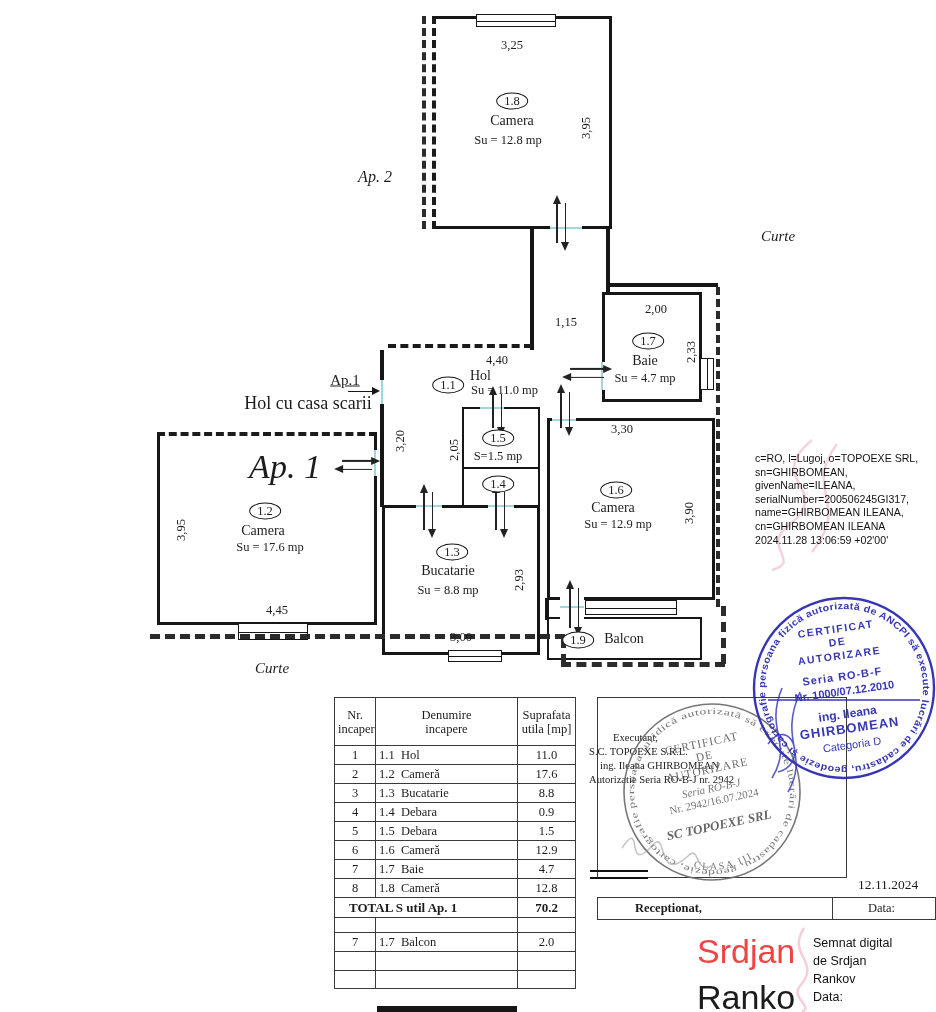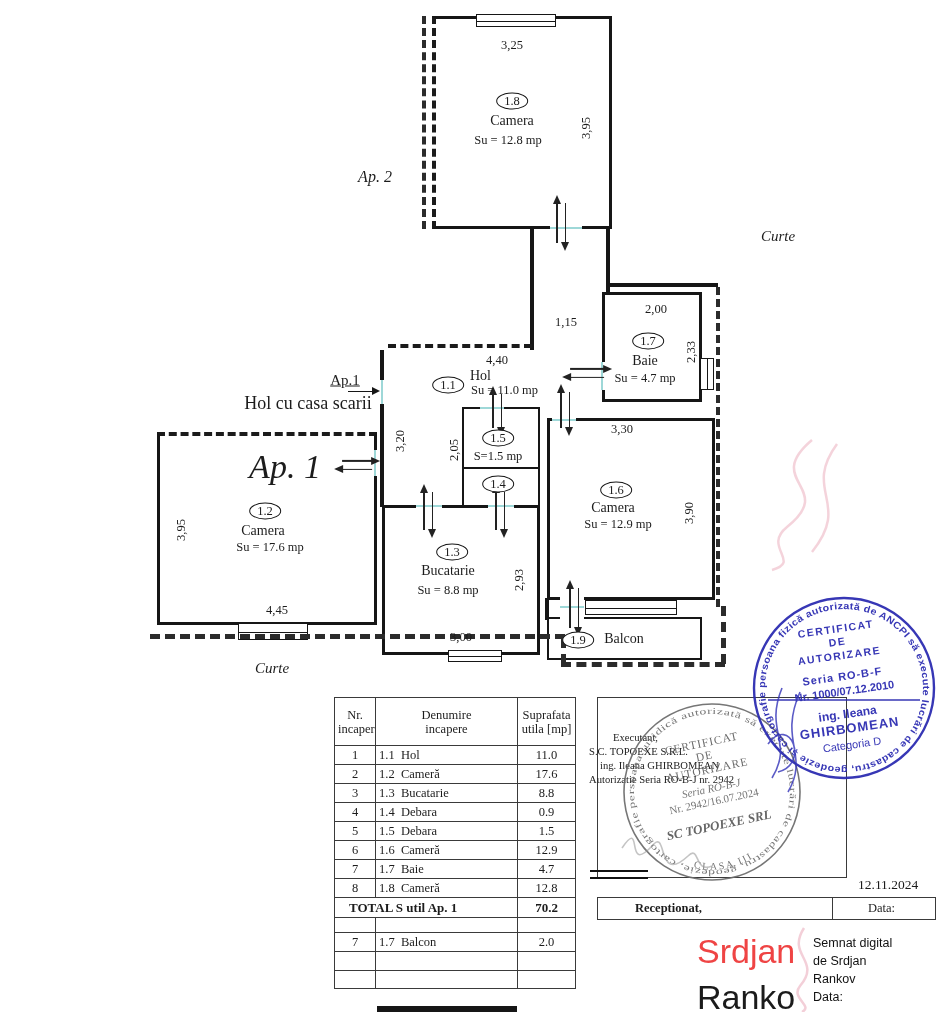--- a/index.html
+++ b/index.html
@@ -182,20 +182,29 @@
   <span class="t rot" style="left:519px;top:580px;">2,93</span>
   <span class="t ctr" style="left:461px;top:637px;">3,00</span>
 
   <span class="ell" style="left:578px;top:640px;">1.9</span>
   <span class="t ctr" style="left:624px;top:639px;font-size:14px;">Balcon</span>
   <span class="t ctr it" style="left:272px;top:668px;font-size:15px;">Curte</span>
 
   <svg style="left:742px;top:432px;" width="140" height="140">
     <path d="M70,8 C20,50 95,55 45,95 C20,115 60,130 30,138 M95,12 C60,60 110,70 70,120" stroke="#edb5c3" stroke-width="2.5" fill="none" opacity="0.6"></path>
   </svg>
+  <div class="sans" style="position:absolute;left:755px;top:452px;font-size:10.6px;line-height:13.6px;color:#111;">
+    <div>c=RO, l=Lugoj, o=TOPOEXE SRL,</div>
+    <div>sn=GHIRBOMEAN,</div>
+    <div>givenName=ILEANA,</div>
+    <div>serialNumber=200506245GI317,</div>
+    <div>name=GHIRBOMEAN ILEANA,</div>
+    <div>cn=GHIRBOMEAN ILEANA</div>
+    <div>2024.11.28 13:06:59 +02'00'</div>
+  </div>
 
   <table class="areas">
     <colgroup>
         <col style="width:41px">
         <col style="width:142px">
         <col style="width:58px">
       </colgroup>
     <tbody>
         <tr style="height:48px">
       <th>Nr.

